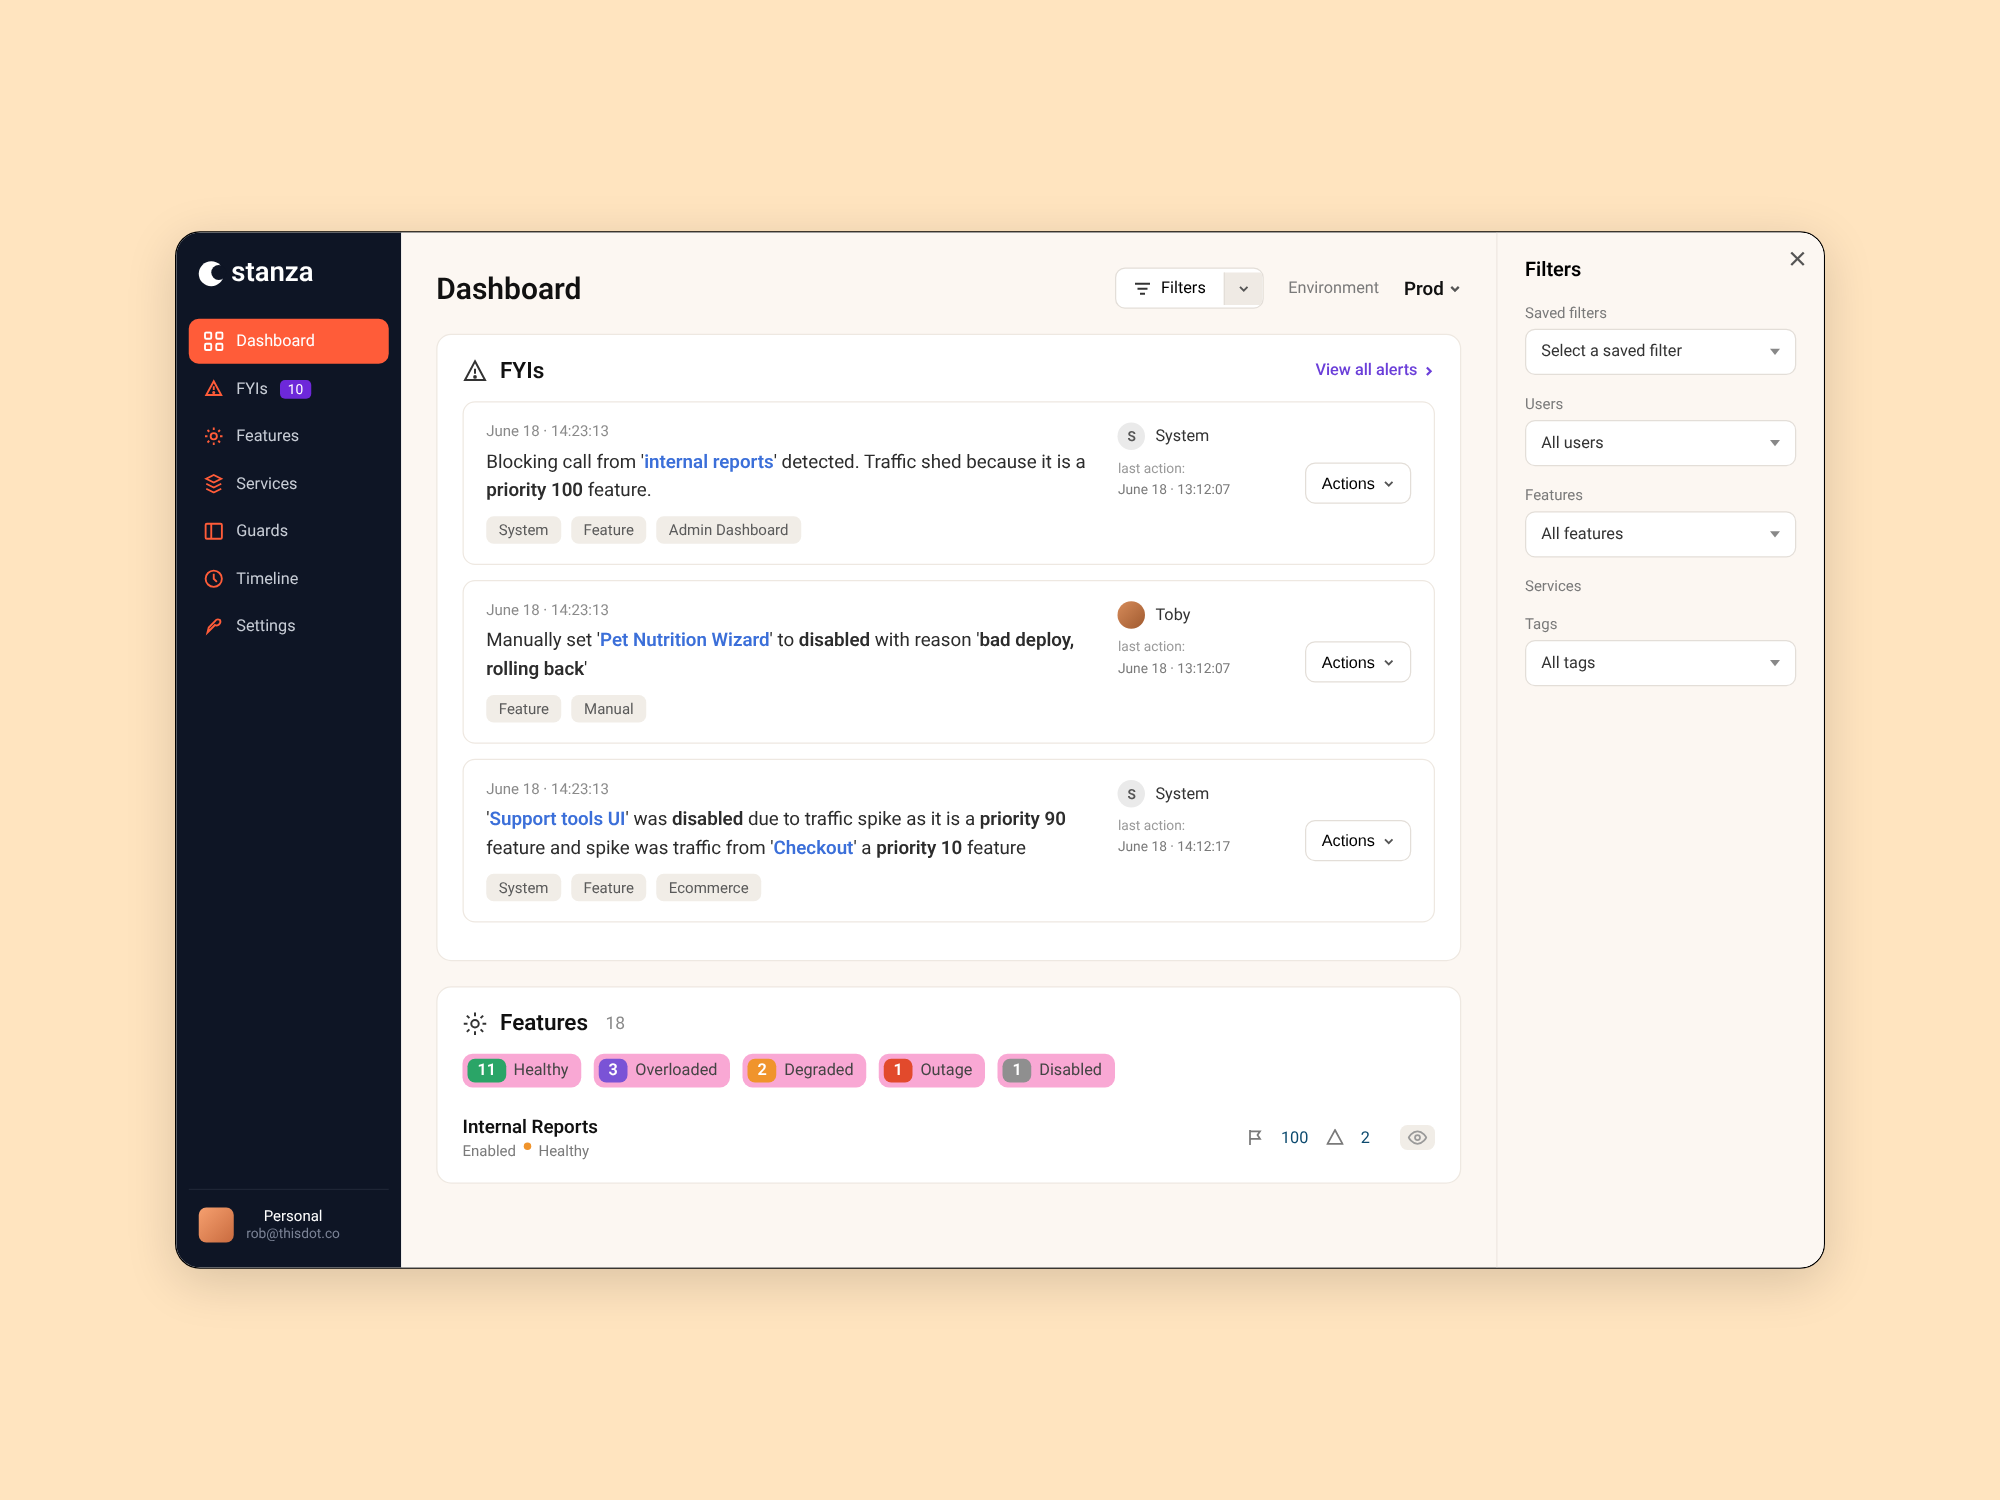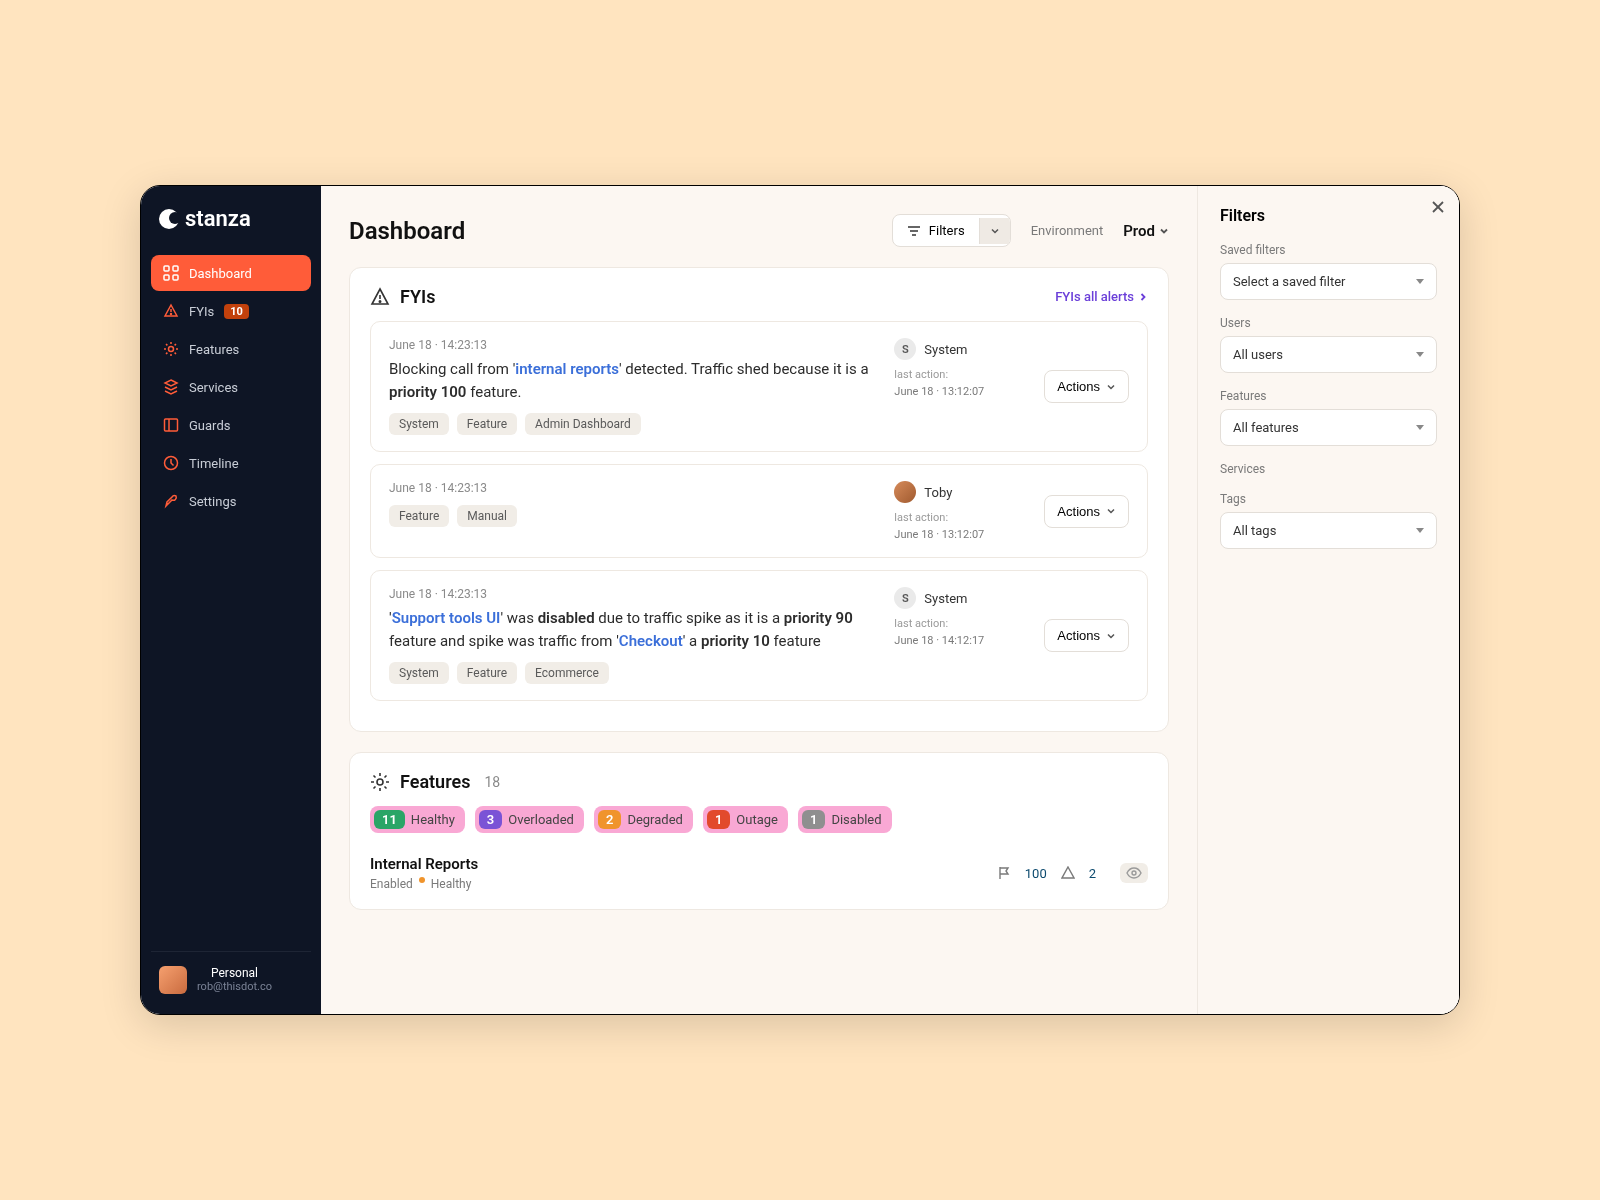--- a/index.html
+++ b/index.html
@@ -78,26 +78,26 @@
   width: 16px;
   height: 16px;
   display: inline-flex;
   align-items: center;
   justify-content: center;
   color: #ff5c39;
   flex-shrink: 0;
 }
 .nav-item.active .nav-icon { color: #fff; }
 .nav-badge {
-  background: #c2410c;
+  background: #6d28d9;
   color: #fff;
   font-size: 11px;
   padding: 1px 6px;
   border-radius: 4px;
-  font-weight: 700;
+  font-weight: 400;
 }
 .user-box {
   display: flex;
   gap: 10px;
   padding: 14px 8px 0 8px;
   border-top: 1px solid #1e2535;
 }
 .avatar {
   width: 28px;
   height: 28px;
@@ -437,21 +437,21 @@
         <div class="card-header">
           <span>
             <svg width="20" height="20" viewBox="0 0 20 20" fill="none" stroke="#333" stroke-width="1.6">
                 <path d="M10 2 L18 17 H2 Z"></path>
                 <line x1="10" y1="8" x2="10" y2="12"></line>
                 <circle cx="10" cy="14.5" r="0.7" fill="#333"></circle>
               </svg>
           </span>
           <span class="card-title">FYIs</span>
           <a class="view-all">
-            <span>FYIs all alerts</span>
+            <span>View all alerts</span>
             <span>
                 <svg width="10" height="10" viewBox="0 0 10 10" fill="none" stroke="#6b3fd9" stroke-width="1.8">
                   <path d="M3.5 2 L6.5 5 L3.5 8"></path>
                 </svg>
               </span>
           </a>
         </div>
 
         <div class="alert-item">
           <div class="alert-body">
@@ -484,20 +484,23 @@
                   </svg>
                 </span>
             </button>
           </div>
         </div>
 
         <div class="alert-item">
           <div class="alert-body">
             <div class="alert-date">
               <span>June 18</span> · <span>14:23:13</span>
+            </div>
+            <div class="alert-msg">
+              <span>Manually set '</span><span class="link bold">Pet Nutrition Wizard</span><span>' to </span><span class="bold">disabled</span><span> with reason '</span><span class="bold">bad deploy, rolling back</span><span>'</span>
             </div>
             <div class="tag-row">
               <span class="tag">Feature</span>
               <span class="tag">Manual</span>
             </div>
           </div>
           <div class="alert-side">
             <div class="actor-row">
               <span class="actor-badge img"></span>
               <span class="actor-name">Toby</span>

